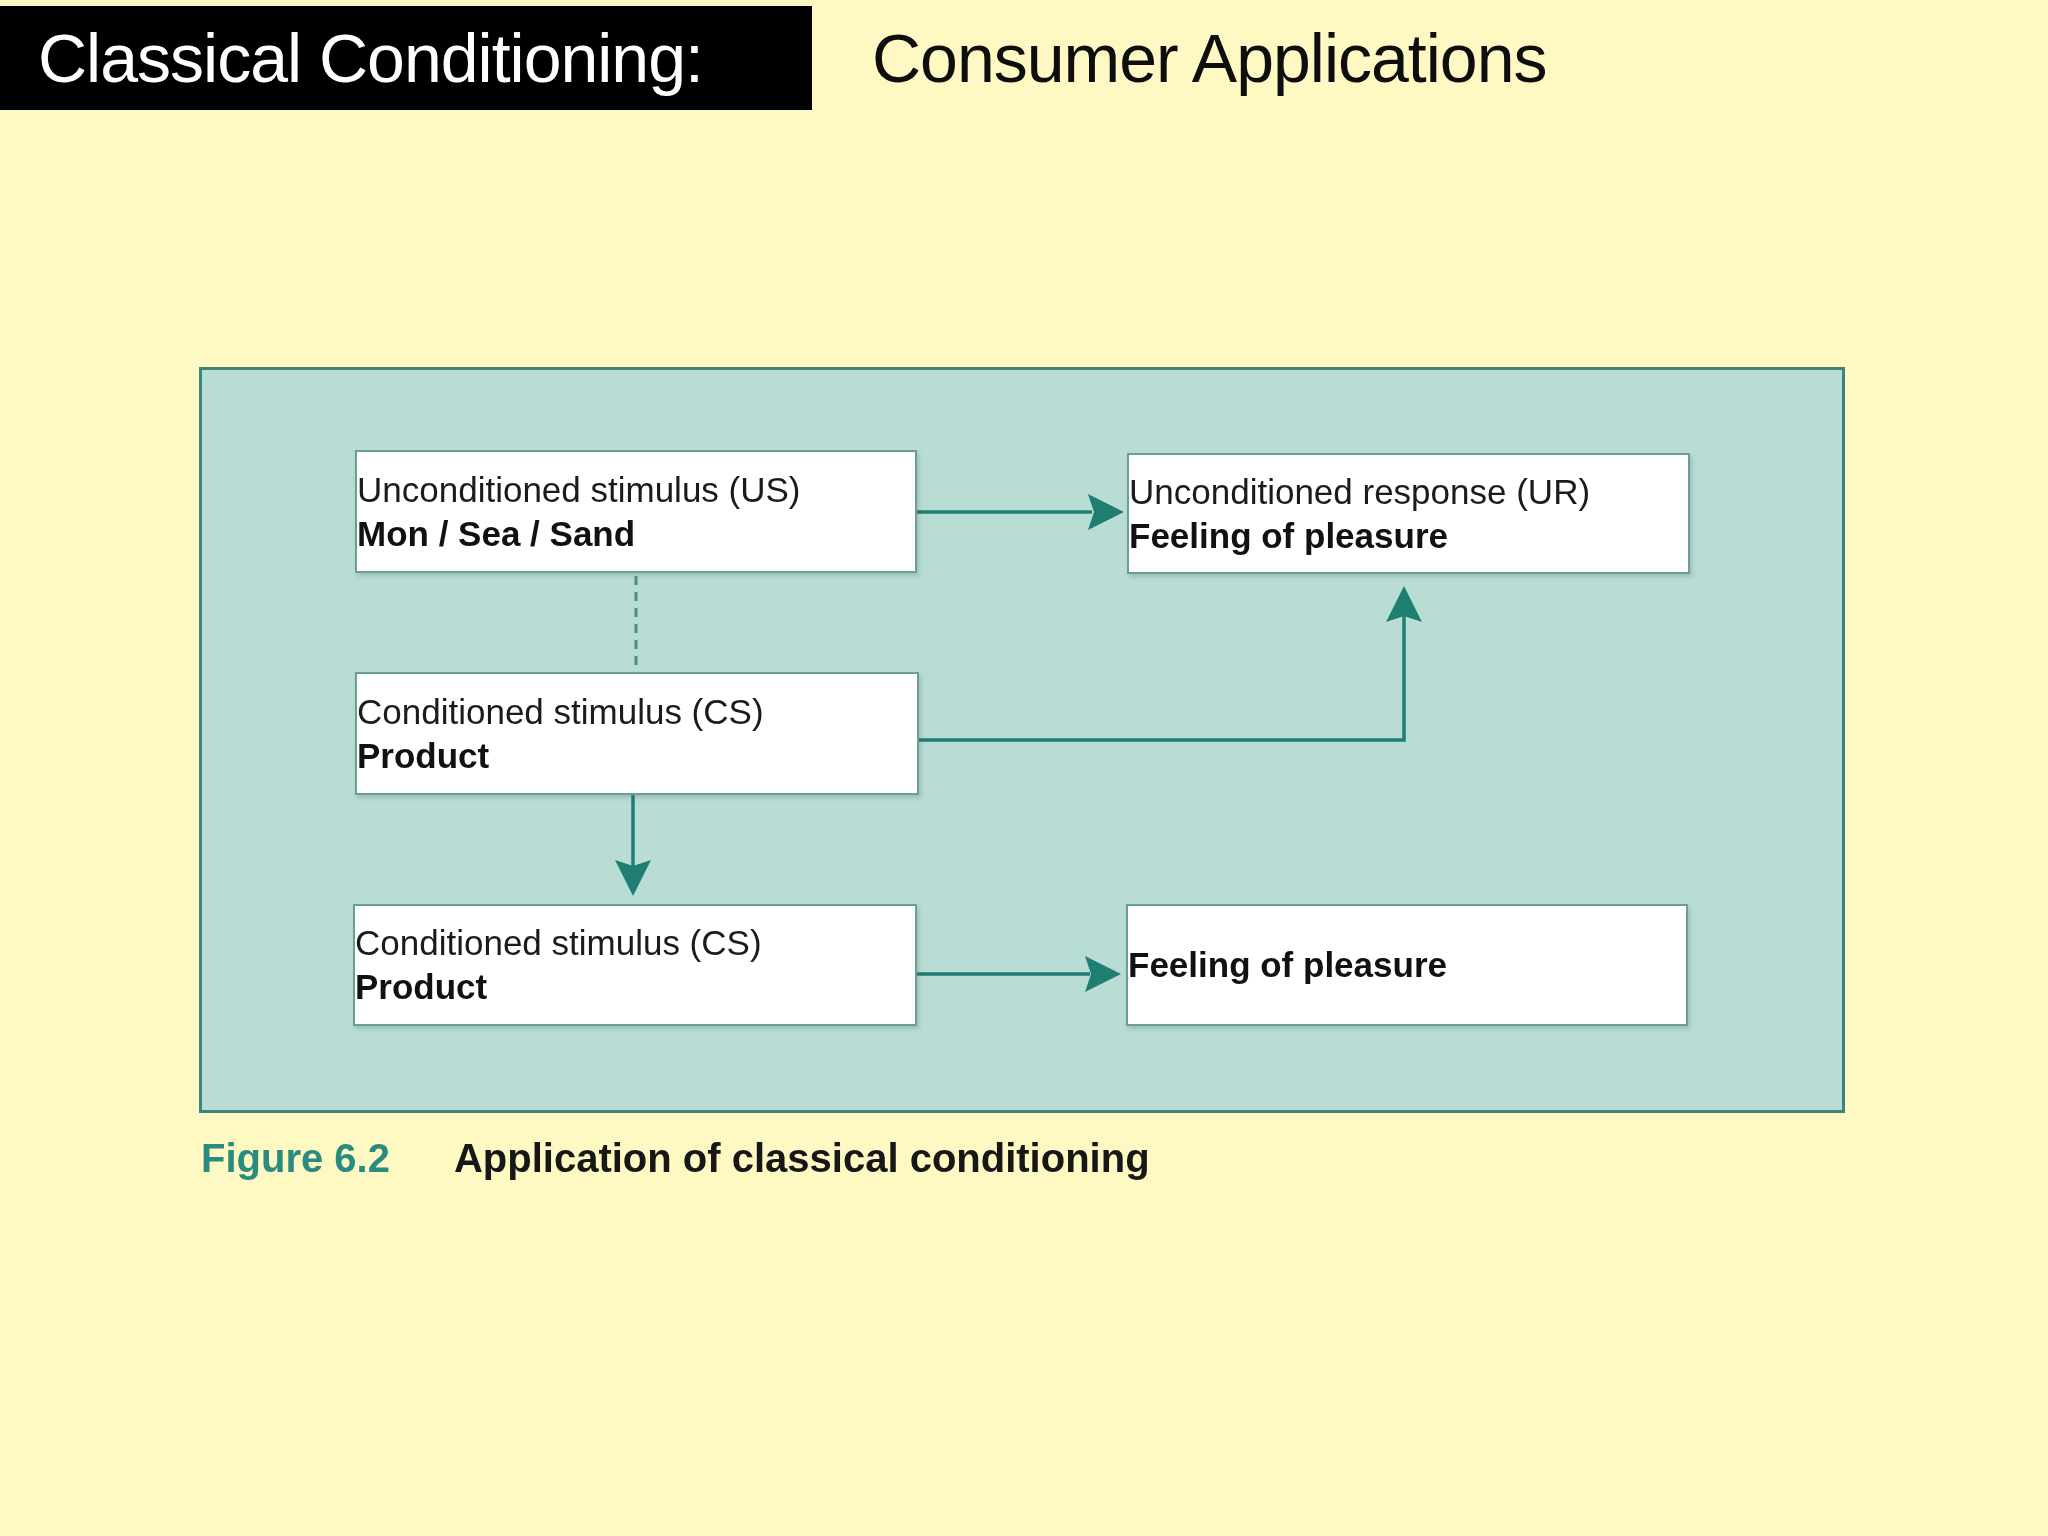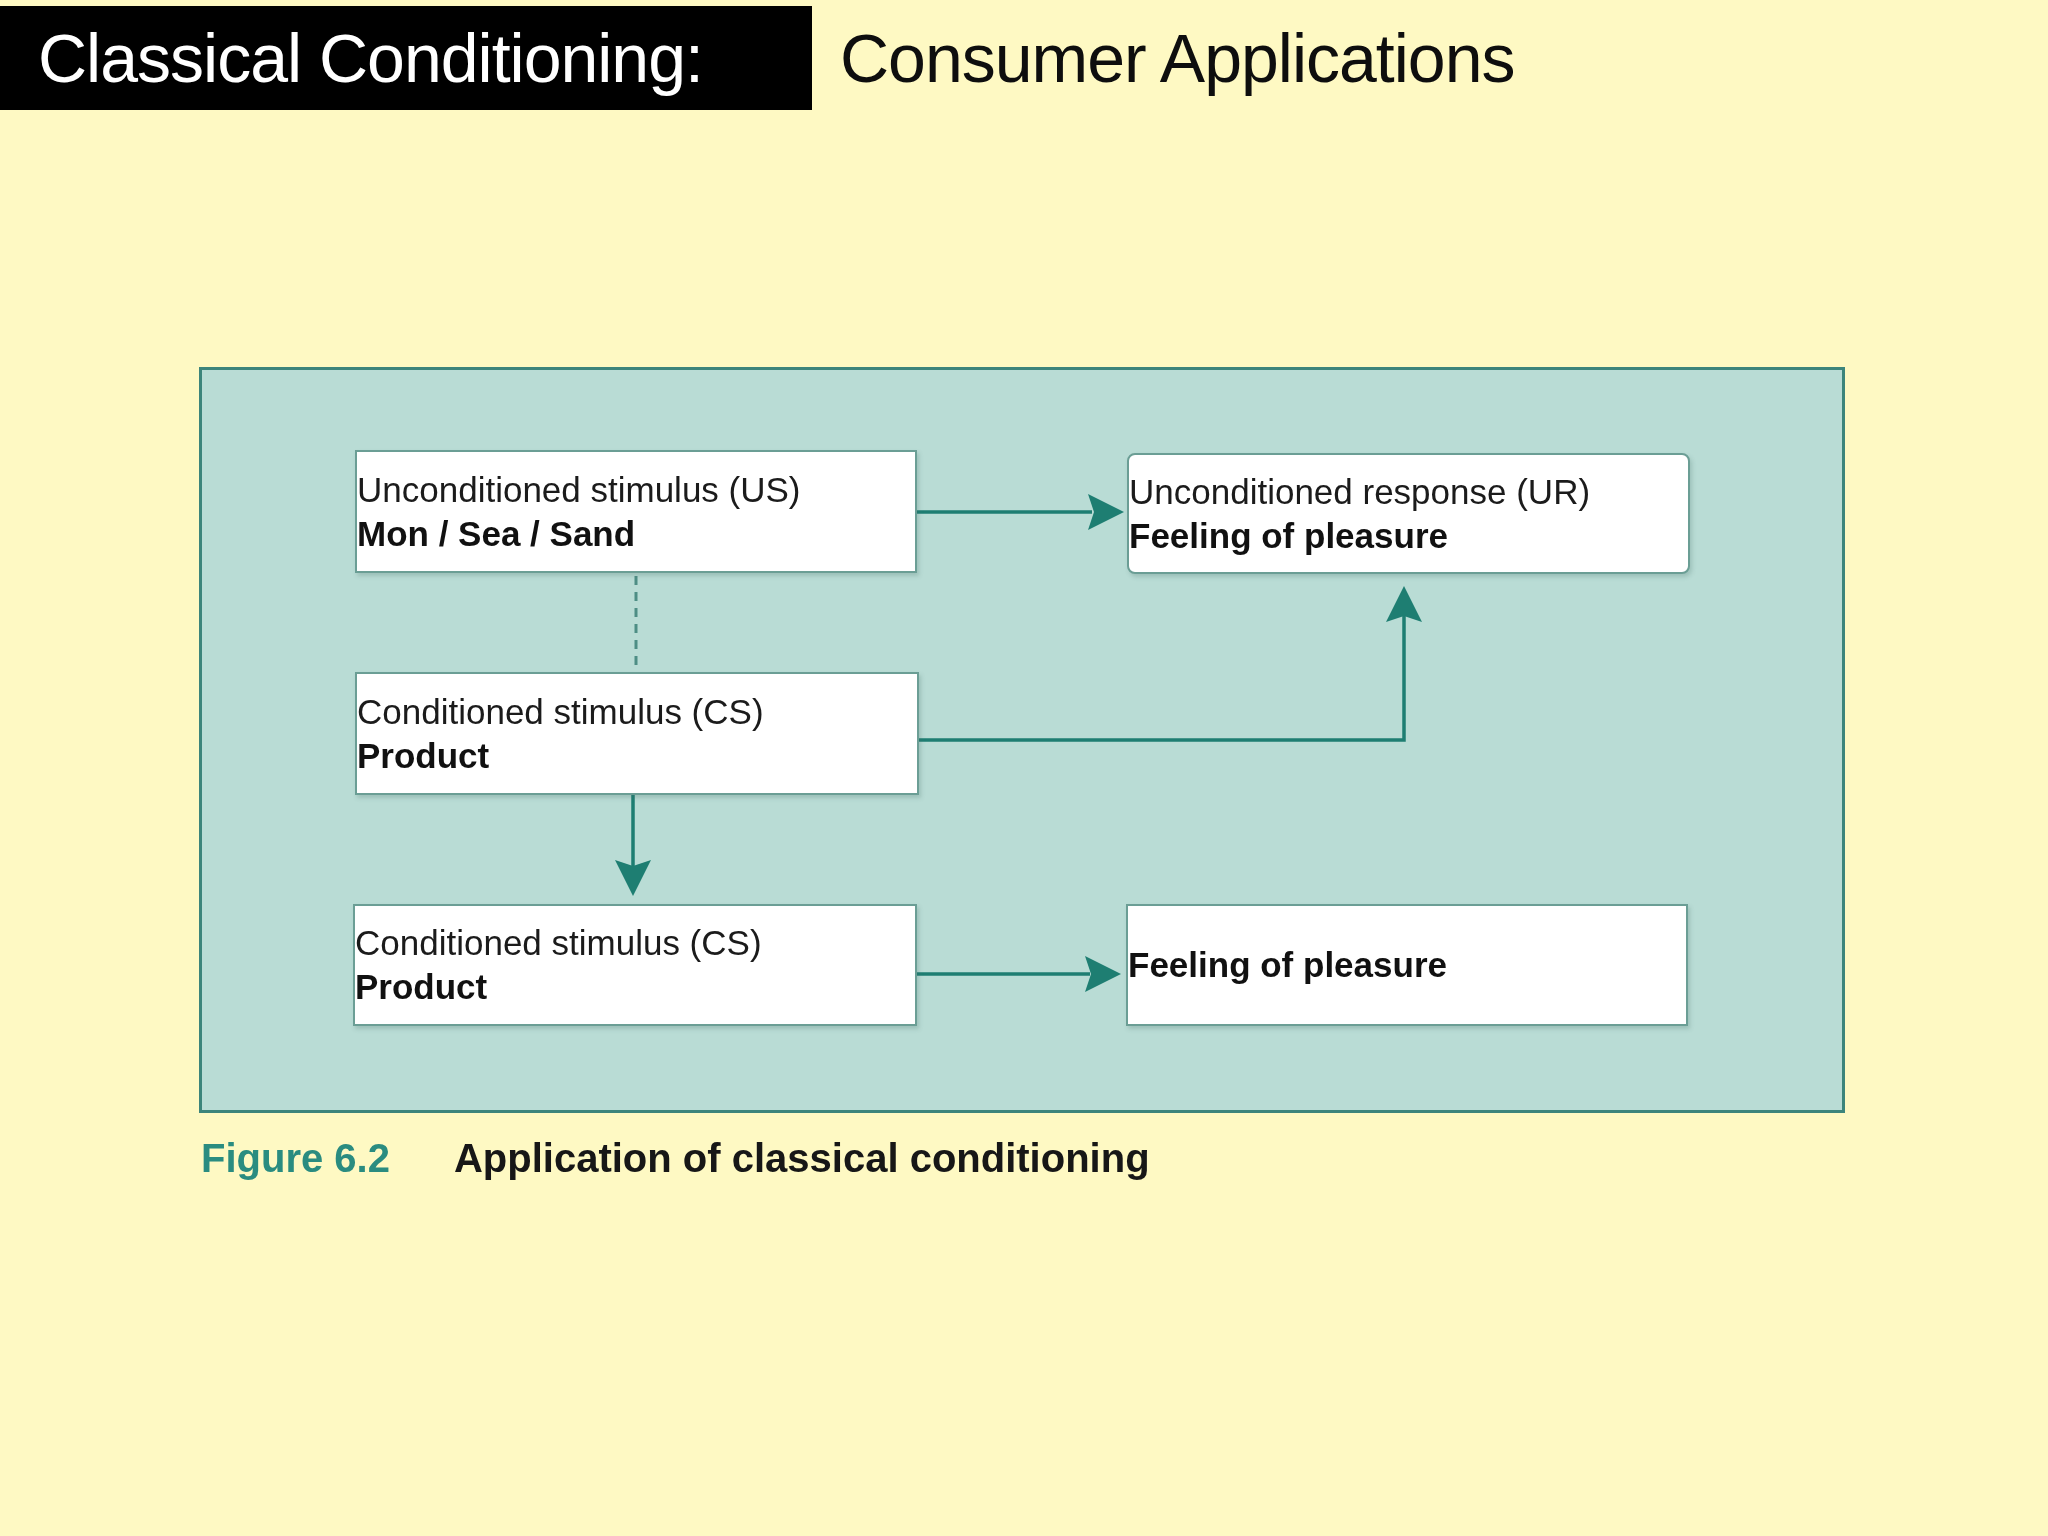--- a/index.html
+++ b/index.html
@@ -13,21 +13,21 @@
 
   
   .title-highlight{
     position:absolute;left:0;top:6px;width:812px;height:104px;
     background:#000000;color:#ffffff;
     font-size:68px;font-weight:200;letter-spacing:-1px;
     line-height:104px;padding-left:38px;box-sizing:border-box;
     white-space:nowrap;
   }
   .title-rest{
-    position:absolute;left:840px;top:6px;height:104px;
+    position:absolute;left:872px;top:6px;height:104px;
     color:#0e0e0e;
     font-size:68px;font-weight:200;letter-spacing:-1px;
     line-height:104px;white-space:nowrap;
   }
 
   
   .panel{
     position:absolute;left:199px;top:367px;width:1646px;height:746px;
     background:#b9dcd5;
     border:3px solid #3c857b;
@@ -41,21 +41,21 @@
     border:2px solid #6b9e95;
     box-sizing:border-box;
     display:flex;flex-direction:column;justify-content:center;align-items:flex-start;
     text-align:center;
     box-shadow:2px 3px 4px rgba(70,110,105,0.25);
   }
   .node .l1{font-size:35px;font-weight:400;color:#1b1b1b;line-height:44px;}
   .node .l2{font-size:35px;font-weight:700;color:#111111;line-height:44px;}
 
   .node-us {left:355px; top:450px; width:562px; height:123px;}
-  .node-ur {left:1127px;top:453px; width:563px; height:121px;border-radius:8px;}
+  .node-ur {left:1127px;top:453px; width:563px; height:121px;}
   .node-cs1{left:355px; top:672px; width:564px; height:123px;}
   .node-cs2{left:353px; top:904px; width:564px; height:122px;}
   .node-cr {left:1126px;top:904px; width:562px; height:122px;}
 
   
   .overlay{position:absolute;left:0;top:0;width:2048px;height:1536px;pointer-events:none;}
 
   
   .caption{
     position:absolute;left:193px;top:1136px;

